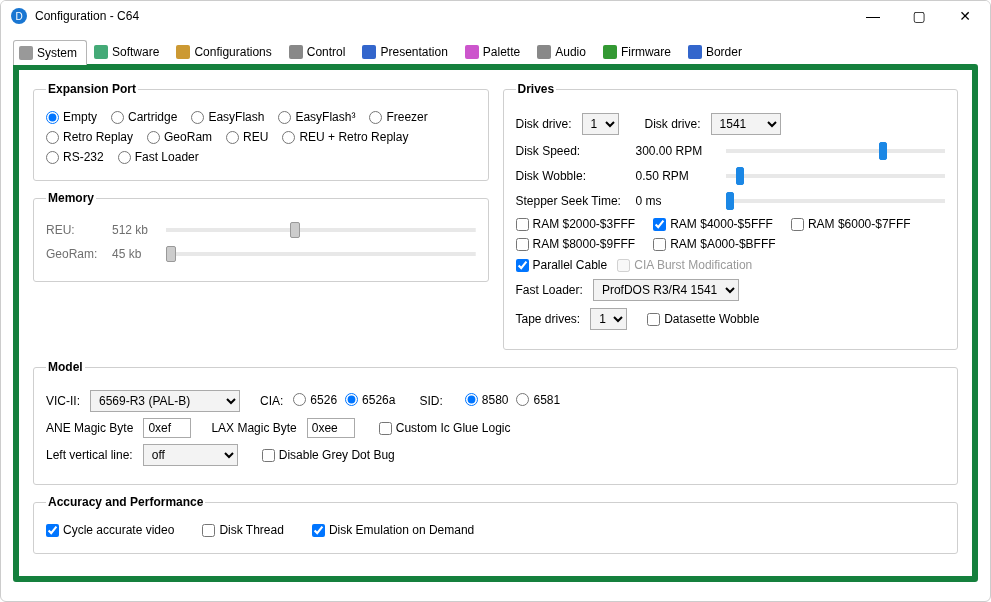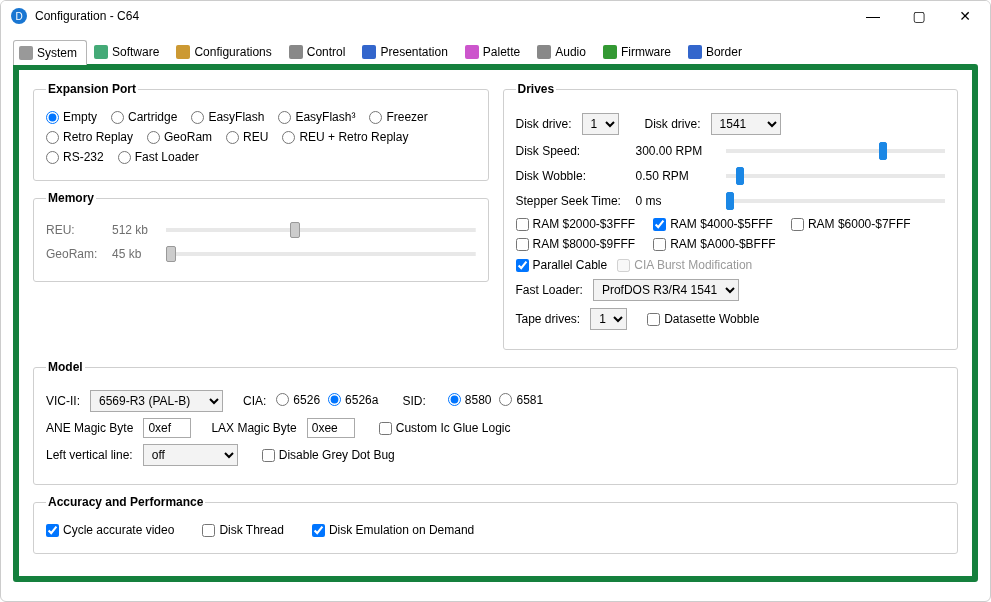--- a/index.html
+++ b/index.html
@@ -234,21 +234,21 @@
               </label>
           </div>
         </fieldset>
       </div>
     </div>
 
     <fieldset>
       <legend>Model</legend>
       <div class="model-row">
         <span>VIC-II:</span>
-        <select style="width:133px"><option>6569-R3 (PAL-B)</option></select>
+        <select style="width:150px"><option>6569-R3 (PAL-B)</option></select>
         <span style="margin-left:10px">CIA:</span>
         <span id="cia-radios"><label class="radio" style="margin-right: 8px;">
               <input type="radio" name="cia" style="">
               <span>6526</span>
             </label><label class="radio" style="margin-right: 8px;">
               <input type="radio" name="cia" checked="" style="">
               <span>6526a</span>
             </label></span>
         <span style="margin-left:6px">SID:</span>
         <span id="sid-radios"><label class="radio" style="margin-right: 8px; padding-left: 12px;">

